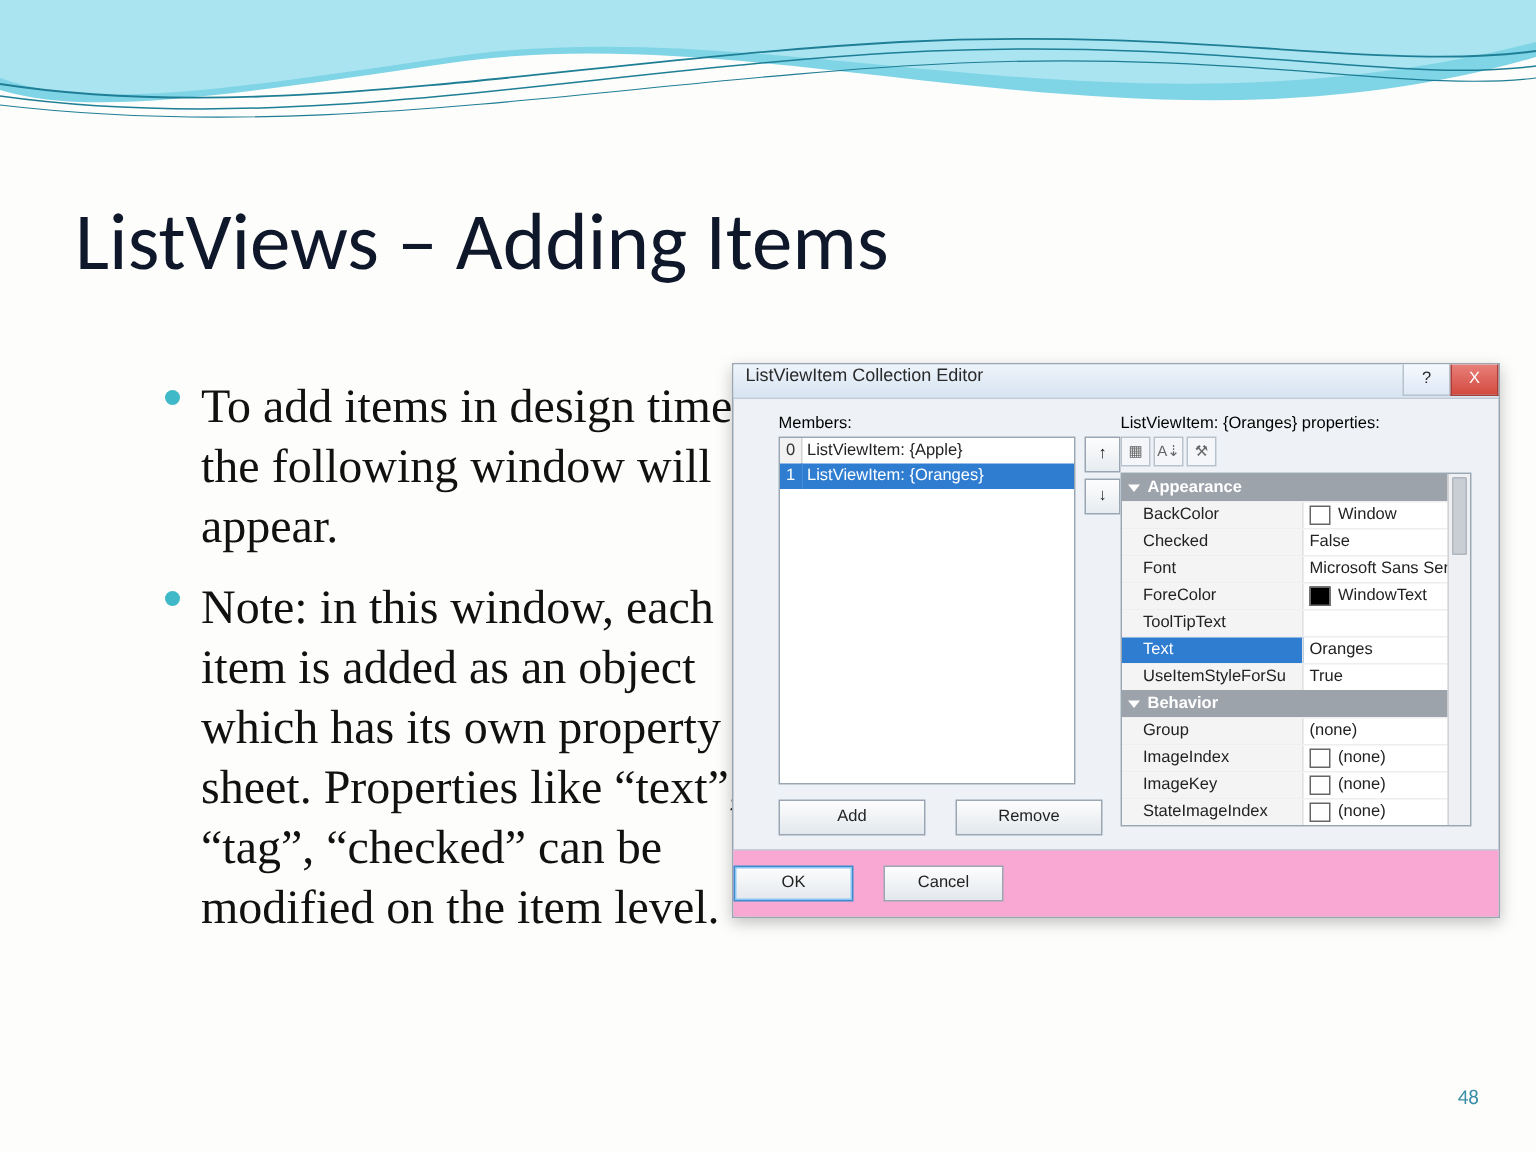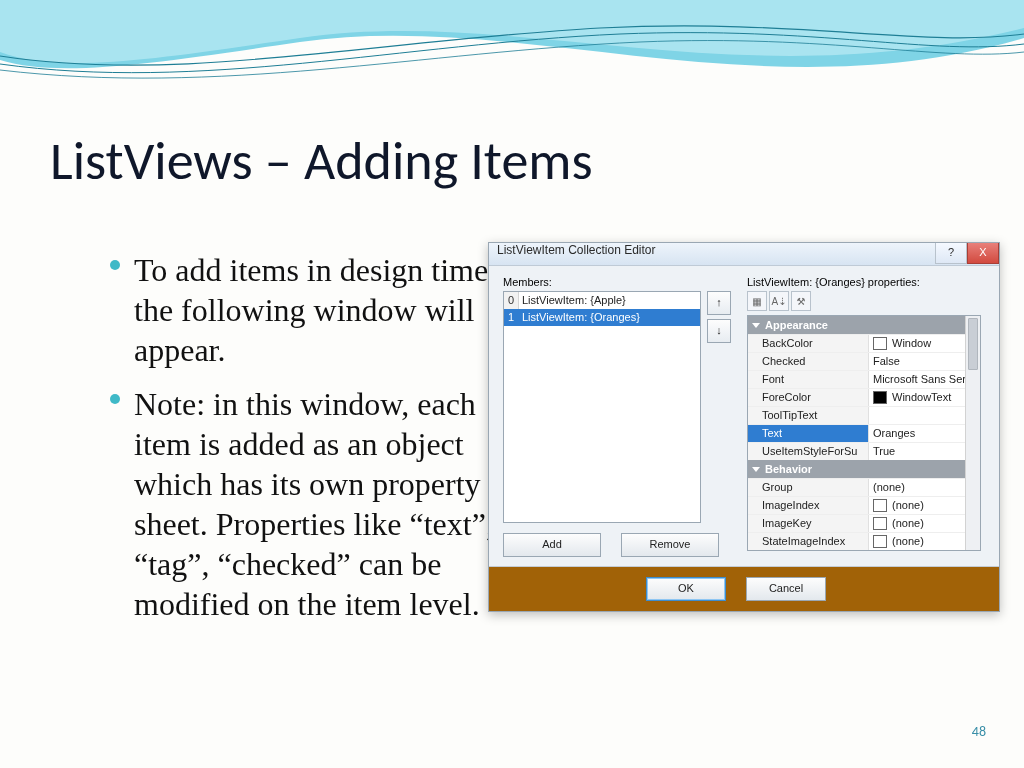--- a/index.html
+++ b/index.html
@@ -11,21 +11,21 @@
 .bullets li::before{content:"";position:absolute;left:0;top:10px;width:10px;height:10px;border-radius:50%;background:#3fb9c7}
 .pagenum{position:absolute;right:38px;bottom:28px;color:#3a8fa8;font-size:14px;font-family:Calibri,Arial,sans-serif}
 
 
 .dlg{position:absolute;left:488px;top:242px;width:510px;height:368px;background:#eef2f6;border:1px solid #9aa7b3;box-shadow:0 3px 10px rgba(0,0,0,.25);font-family:'Segoe UI',Tahoma,Arial,sans-serif;font-size:11px;color:#222}
 .dlg-title{height:22px;background:linear-gradient(#eef4fb,#d7e4f2);border-bottom:1px solid #bfcad6;display:flex;padding:0 0 0 8px;position:relative;font-size:12px;color:#2a2a2a}
 .dlg-ctrls{position:absolute;right:0;top:0;display:flex;height:20px}
 .dlg-ctrl{width:30px;height:20px;border:1px solid #b8c2cc;border-top:none;background:linear-gradient(#f5f9ff,#dee8f5);text-align:center;line-height:18px;font-size:11px;font-family:Arial}
 .dlg-ctrl.close{background:linear-gradient(#e8807a,#d24a3f);color:#fff;border-color:#a83e36}
 
-.dlg-body{position:relative;padding:10px 14px 0 14px}
+.dlg-body{position:relative;padding:10px 14px 0 30px}
 .lbl{font-size:11px;color:#000;margin-bottom:3px;display:block}
 .members-box{display:flex;gap:6px}
 .members-list{width:196px;height:230px;background:#fff;border:1px solid #9aa7b3;overflow:hidden}
 .m-row{display:flex;height:17px;font-size:11px}
 .m-idx{width:14px;border-right:1px solid #d4d4d4;background:#f2f2f2;text-align:center;line-height:17px;color:#333}
 .m-txt{flex:1;padding:0 3px;line-height:17px;white-space:nowrap;overflow:hidden}
 .m-row.sel .m-txt{background:#2f7dd1;color:#fff}
 .m-row.sel .m-idx{background:#2f7dd1;color:#fff;border-right-color:#2f7dd1}
 .ud-btns{display:flex;flex-direction:column;gap:4px}
 .ud-btn{width:22px;height:22px;border:1px solid #9aa7b3;background:linear-gradient(#fdfdfd,#e7ecf1);text-align:center;line-height:20px;cursor:pointer}
@@ -41,21 +41,21 @@
 .prop-scrollbar::before{content:"";position:absolute;top:2px;left:2px;right:2px;height:50px;background:#c9ced5;border:1px solid #b0b6bd;border-radius:1px}
 .cat{height:18px;background:#9ca3ab;color:#fff;font-weight:600;display:flex;align-items:center;padding-left:4px;font-size:11px}
 .cat::before{content:"";display:inline-block;width:0;height:0;border-left:4px solid transparent;border-right:4px solid transparent;border-top:5px solid #fff;margin-right:5px}
 .prow{display:flex;height:17px;border-top:1px solid #eee;font-size:11px}
 .pname{width:106px;padding-left:14px;line-height:17px;background:#f4f4f4;border-right:1px solid #e0e0e0;white-space:nowrap;overflow:hidden}
 .pval{flex:1;padding-left:4px;line-height:17px;display:flex;align-items:center;white-space:nowrap;overflow:hidden}
 .prow.sel .pname{background:#2f7dd1;color:#fff}
 .sw{width:12px;height:11px;border:1px solid #666;margin-right:5px;flex-shrink:0}
 .bold{font-weight:400}
 
-.dlg-footer{position:absolute;left:0;right:0;bottom:0;height:44px;border-top:1px solid #c4ccd5;background:#a16207;display:flex;justify-content:center;align-items:center;gap:20px;padding-right:16px}
+.dlg-footer{position:absolute;left:0;right:0;bottom:0;height:44px;border-top:1px solid #c4ccd5;background:#f9a8d4;display:flex;justify-content:flex-start;align-items:center;gap:20px;padding-right:16px}
 .btn.primary{border-color:#3d8dce;box-shadow:0 0 0 1px #8ec6f3 inset}
 </style>
 </head>
 <body>
 
 <div class="slide">
 
   <svg class="swoosh" viewBox="0 0 1024 120" preserveAspectRatio="none">
     <path d="M0,0 L1024,0 L1024,38 C760,115 520,10 300,42 C150,64 60,78 0,60 Z" fill="#7fd4e6"></path>
     <path d="M0,0 L1024,0 L1024,28 C740,100 520,6 300,38 C150,60 60,74 0,52 Z" fill="#aee5f1" opacity=".9"></path>

